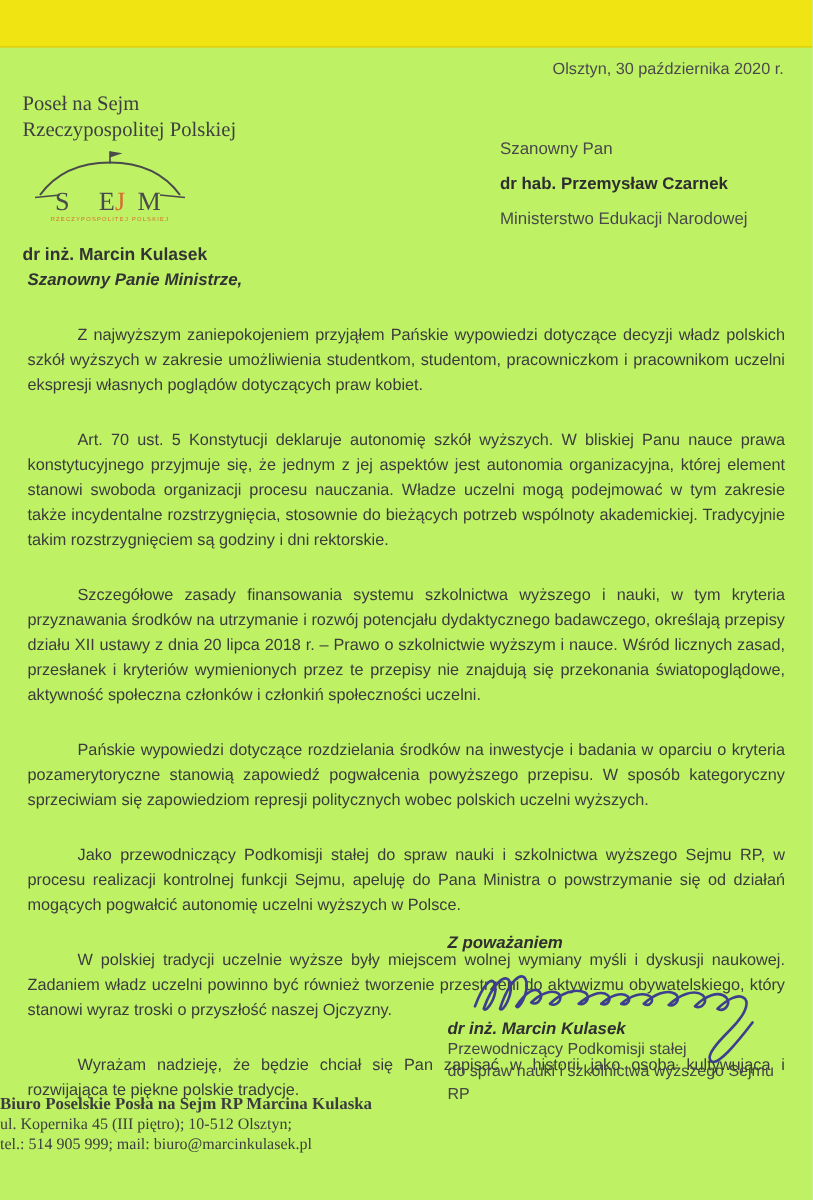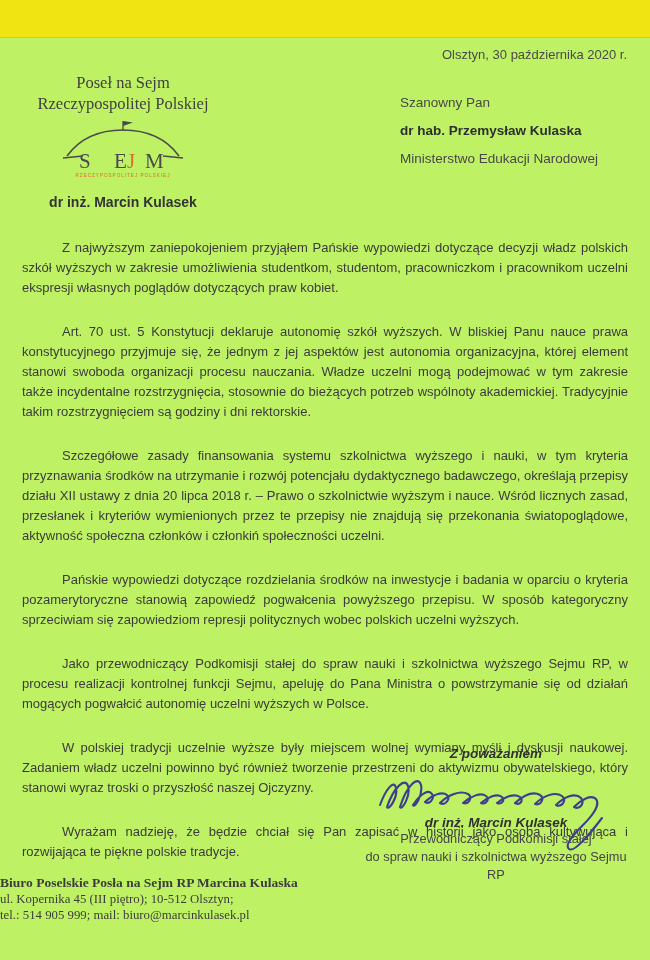--- a/index.html
+++ b/index.html
@@ -16,52 +16,52 @@
   .accent-bar{
     position:absolute;top:0;left:0;width:650px;height:37px;
     background:#f0e412;border-bottom:1px solid #d8cc10;
   }
   .date-line{
     position:absolute;top:47px;right:23px;
     font-size:13px;color:#4a4a4c;
   }
   
   .letterhead{
-    position:absolute;top:72px;left:18px;width:210px;text-align:center;
+    position:absolute;top:72px;left:18px;width:210px;
   }
   .letterhead .serif-title{
     font-family:"Liberation Serif","DejaVu Serif",serif;
     font-size:16.5px;line-height:21px;color:#3f3f41;
   }
   .logo-wrap{margin-top:4px;}
   .sender-name{
     margin-top:10px;font-size:14px;font-weight:bold;color:#333335;
   }
   
   .recipient{
-    position:absolute;top:96px;left:400px;width:240px;
+    position:absolute;top:112px;left:400px;width:240px;
     font-size:13.5px;color:#48484a;
   }
   .recipient div{margin-bottom:14px;line-height:14px;}
   .recipient .bold{font-weight:bold;color:#2e2e30;}
   
   .body-text{
     position:absolute;top:214px;left:22px;width:606px;
     font-size:13px;line-height:20px;color:#3b3b3d;
   }
   .greeting{
     font-weight:bold;font-style:italic;font-size:13.5px;color:#333335;
     margin:0 0 2px 0;
   }
   .body-text p{
     margin:24px 0 0 0;text-align:justify;text-indent:40px;
   }
   
   .closing{
-    position:absolute;top:746px;left:358px;width:276px;text-align:center;
+    position:absolute;top:746px;left:358px;width:276px;text-align:left;
     font-size:13px;color:#3b3b3d;
   }
   .valediction{
     font-weight:bold;font-style:italic;font-size:13.5px;color:#2f2f31;
   }
   .signature-box{
     position:relative;height:52px;margin-top:2px;
   }
   .signature-box svg{position:absolute;left:16px;top:-2px;overflow:visible;}
   .signatory-name{
@@ -104,25 +104,26 @@
         <text x="92" y="50" font-family="Liberation Serif, DejaVu Serif, serif" font-size="21" fill="#4a4a4c"> M</text>
 
         <text x="70" y="59" text-anchor="middle" font-size="4.6" letter-spacing="1" fill="#d96c2e">RZECZYPOSPOLITEJ POLSKIEJ</text>
       </svg>
     </div>
     <div class="sender-name">dr inż. Marcin Kulasek</div>
   </div>
 
   <div class="recipient">
     <div>Szanowny Pan</div>
-    <div class="bold">dr hab. Przemysław Kulaska</div>
+    <div class="bold">dr hab. Przemysław Czarnek</div>
     <div>Ministerstwo Edukacji Narodowej</div>
   </div>
 
   <div class="body-text">
+    <div class="greeting">Szanowny Panie Ministrze,</div>
     <p>Z najwyższym zaniepokojeniem przyjąłem Pańskie wypowiedzi dotyczące decyzji władz polskich szkół wyższych w zakresie umożliwienia studentkom, studentom, pracowniczkom i pracownikom uczelni ekspresji własnych poglądów dotyczących praw kobiet.</p>
     <p>Art. 70 ust. 5 Konstytucji deklaruje autonomię szkół wyższych. W bliskiej Panu nauce prawa konstytucyjnego przyjmuje się, że jednym z jej aspektów jest autonomia organizacyjna, której element stanowi swoboda organizacji procesu nauczania. Władze uczelni mogą podejmować w tym zakresie także incydentalne rozstrzygnięcia, stosownie do bieżących potrzeb wspólnoty akademickiej. Tradycyjnie takim rozstrzygnięciem są godziny i dni rektorskie.</p>
     <p>Szczegółowe zasady finansowania systemu szkolnictwa wyższego i nauki, w tym kryteria przyznawania środków na utrzymanie i rozwój potencjału dydaktycznego badawczego, określają przepisy działu XII ustawy z dnia 20 lipca 2018 r. – Prawo o szkolnictwie wyższym i nauce. Wśród licznych zasad, przesłanek i kryteriów wymienionych przez te przepisy nie znajdują się przekonania światopoglądowe, aktywność społeczna członków i członkiń społeczności uczelni.</p>
     <p>Pańskie wypowiedzi dotyczące rozdzielania środków na inwestycje i badania w oparciu o kryteria pozamerytoryczne stanowią zapowiedź pogwałcenia powyższego przepisu. W sposób kategoryczny sprzeciwiam się zapowiedziom represji politycznych wobec polskich uczelni wyższych.</p>
     <p>Jako przewodniczący Podkomisji stałej do spraw nauki i szkolnictwa wyższego Sejmu RP, w procesu realizacji kontrolnej funkcji Sejmu, apeluję do Pana Ministra o powstrzymanie się od działań mogących pogwałcić autonomię uczelni wyższych w Polsce.</p>
     <p>W polskiej tradycji uczelnie wyższe były miejscem wolnej wymiany myśli i dyskusji naukowej. Zadaniem władz uczelni powinno być również tworzenie przestrzeni do aktywizmu obywatelskiego, który stanowi wyraz troski o przyszłość naszej Ojczyzny.</p>
     <p>Wyrażam nadzieję, że będzie chciał się Pan zapisać w historii jako osoba kultywująca i rozwijająca te piękne polskie tradycje.</p>
   </div>
 
   <div class="closing">

